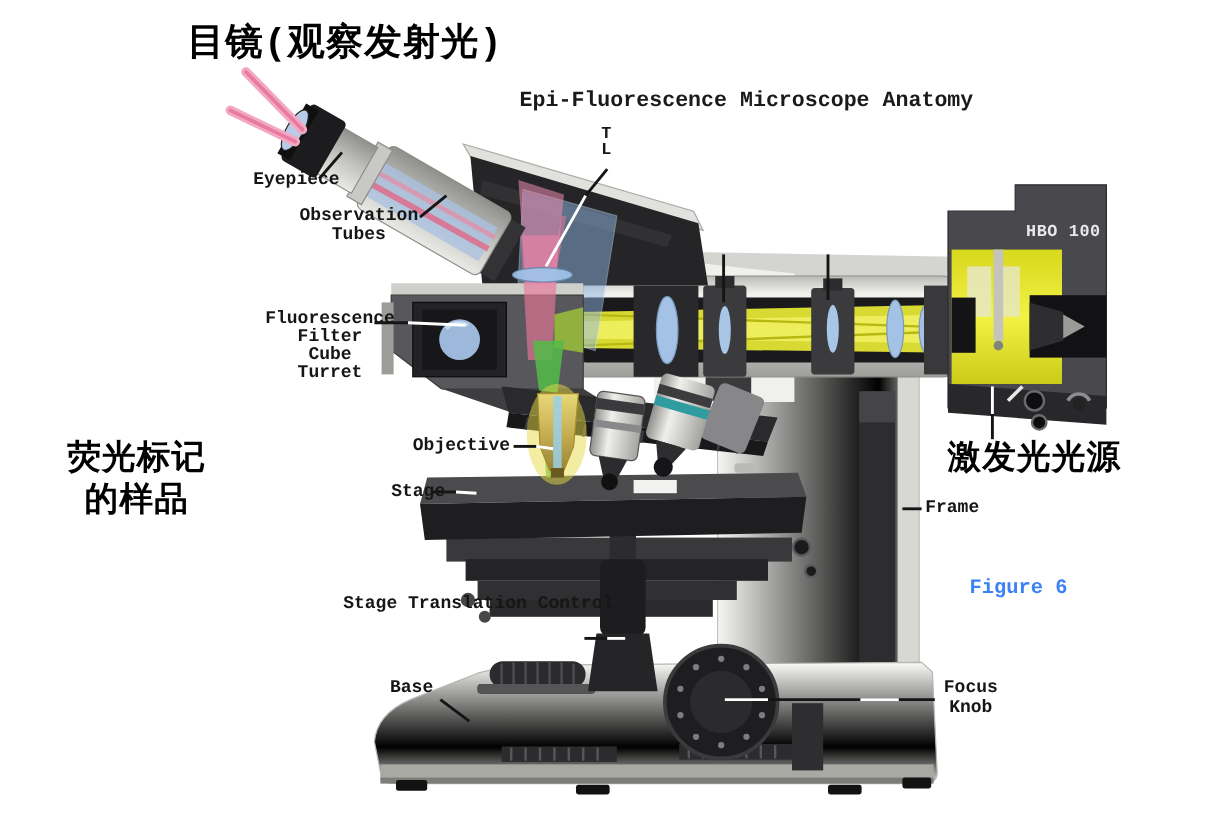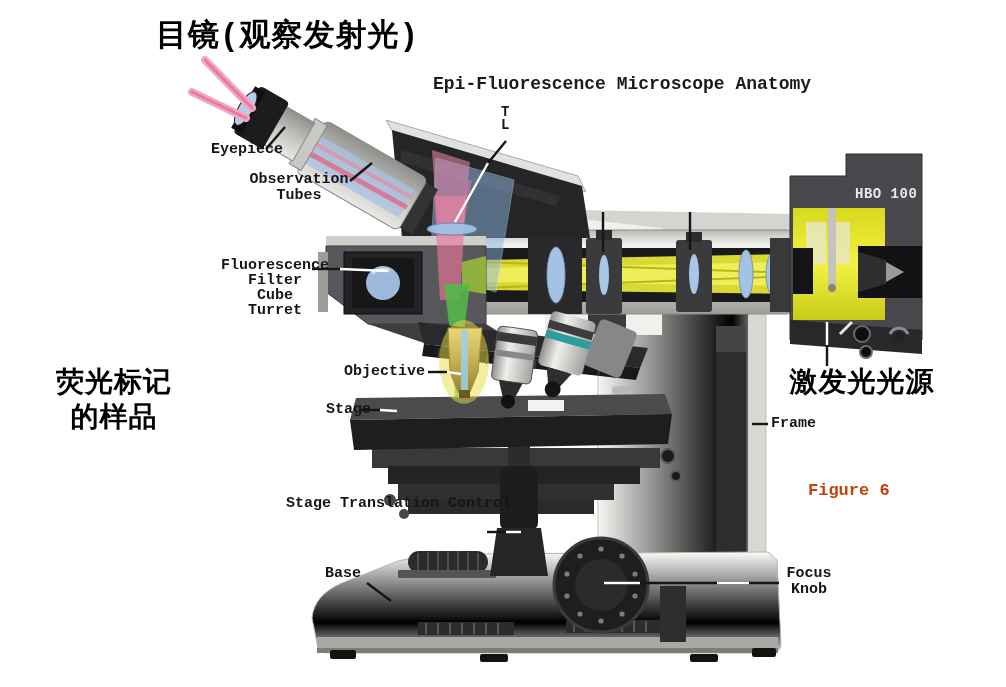--- a/index.html
+++ b/index.html
@@ -5,21 +5,21 @@
   html,body{margin:0;padding:0;background:#fff;}
   #stage{position:relative;width:1006px;height:687px;background:#ffffff;overflow:hidden;
          font-family:Liberation Mono, monospace;}
   .lbl{position:absolute;font-weight:bold;color:#161616;font-size:15px;line-height:1.05;
        white-space:nowrap;}
   .lbl.center{text-align:center;}
   .cn{position:absolute;font-weight:bold;color:#000;font-size:28px;line-height:1.25;
       text-align:center;letter-spacing:1px;}
   .cn-title{position:absolute;font-weight:bold;color:#000;font-size:31px;letter-spacing:1px;}
   .en-title{position:absolute;font-weight:bold;color:#1a1a1a;font-size:18px;}
-  .fig{position:absolute;font-weight:bold;color:#c2410c;font-size:17px;}
+  .fig{position:absolute;font-weight:bold;color:#3b82f6;font-size:17px;}
   .hbo{position:absolute;font-weight:bold;color:#e9e9e9;font-size:14px;letter-spacing:.5px;padding-left:12px;}
   .tl{position:absolute;font-weight:bold;color:#161616;font-size:14px;line-height:13px;}
   svg{position:absolute;left:0;top:0;}
 </style>
 </head>
 <body>
 
 <div id="stage">
 
 <svg width="1006" height="687" viewBox="0 0 1006 687">

